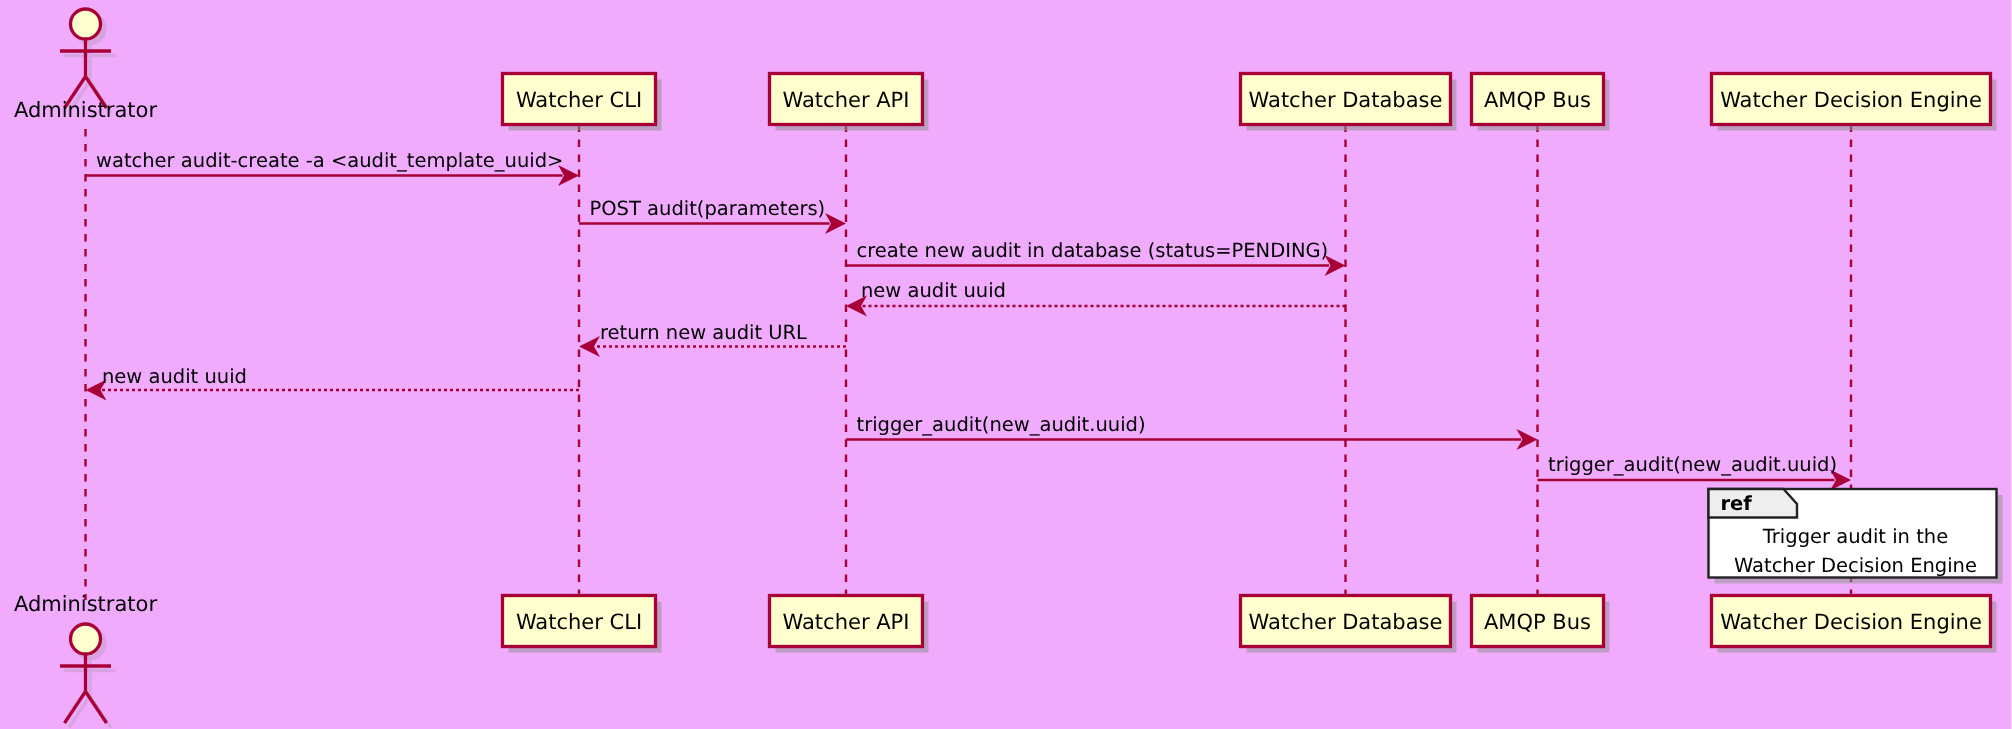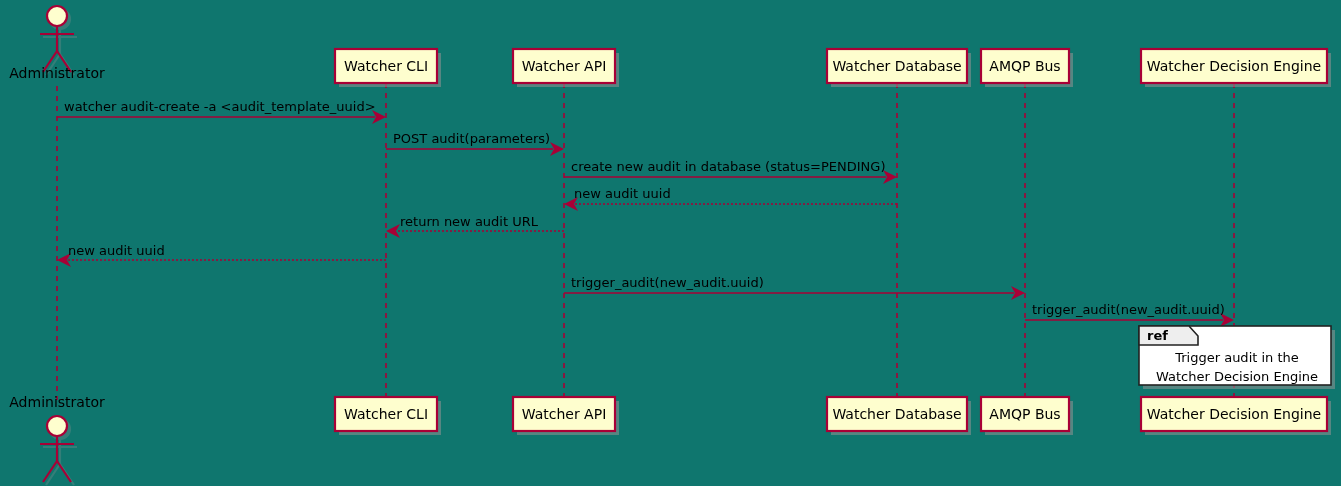--- a/index.html
+++ b/index.html
@@ -11,21 +11,21 @@
   body {
     font-family: "DejaVu Sans", sans-serif;
     width: 1341px;
     height: 486px;
     overflow: hidden;
   }
   #diagram {
     position: relative;
     width: 1341px;
     height: 486px;
-    background: #0f766e;
+    background: #f0abfc;
   }
   #diagram svg {
     position: absolute;
     top: 0;
     left: 0;
   }
   .lifeline {
     stroke: #A80036;
     stroke-width: 1.6;
     stroke-dasharray: 5,5;

